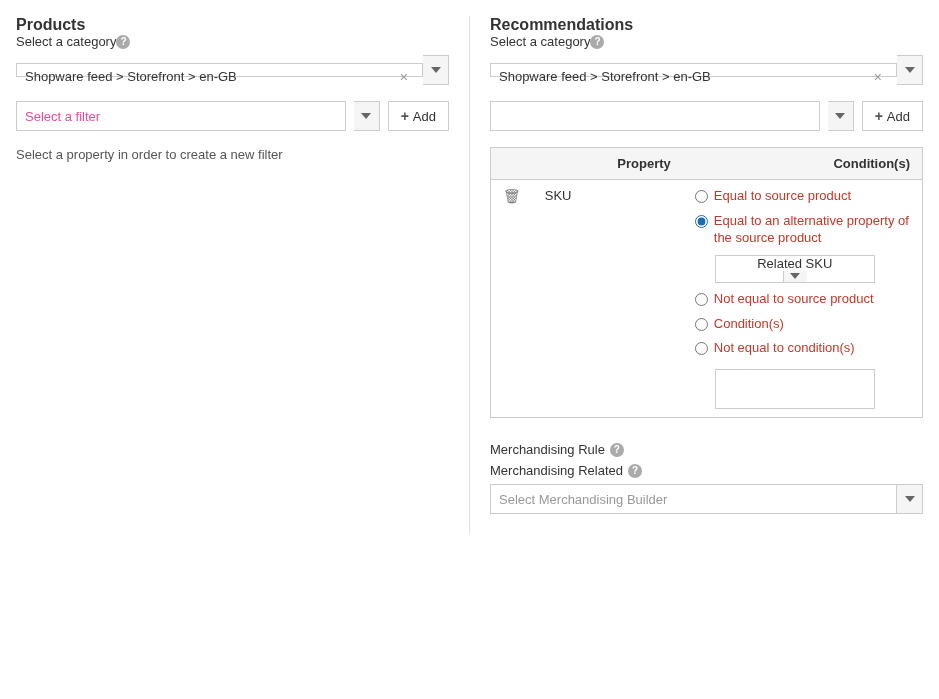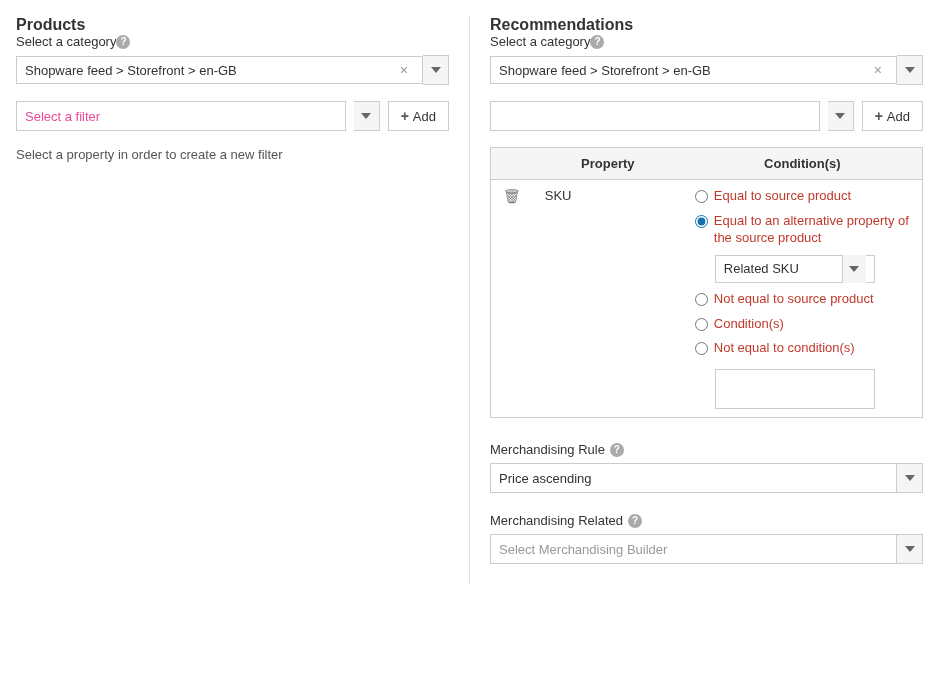--- a/index.html
+++ b/index.html
@@ -56,23 +56,22 @@
       align-items: center;
       margin-bottom: 16px;
     }
     .category-input {
       flex: 1;
       border: 1px solid #ccc;
       padding: 5px 8px;
       font-size: 13px;
       color: #333;
       background: #fff;
-      height: 28px;
-      display: flex;
-      align-items: center;
+      height: 14px;
+      display: flex;
     }
     .category-input-text {
       flex: 1;
       color: #333;
       font-size: 13px;
     }
     .category-clear-btn {
       padding: 0 6px;
       color: #999;
       cursor: pointer;
@@ -174,21 +173,21 @@
       width: 100%;
       border-collapse: collapse;
       margin-bottom: 24px;
     }
     .conditions-table thead tr {
       background: #f5f5f5;
       border-bottom: 1px solid #ccc;
     }
     .conditions-table th {
       padding: 8px 12px;
-      text-align: center;
+      text-align: right;
       font-weight: bold;
       font-size: 13px;
       color: #333;
     }
     .conditions-table td {
       padding: 8px 12px;
       vertical-align: top;
       font-size: 13px;
     }
     .conditions-table td:first-child {
@@ -230,20 +229,21 @@
       margin-left: 20px;
     }
     .related-sku-select {
       display: flex;
       align-items: center;
       border: 1px solid #ccc;
       height: 28px;
       background: #fff;
       padding: 0 8px;
       width: 160px;
+      flex-direction: column;
     }
     .related-sku-text {
       flex: 1;
       font-size: 13px;
       color: #333;
     }
     .related-sku-dropdown {
       background: #f5f5f5;
       border-left: 1px solid #ccc;
       width: 24px;
@@ -430,28 +430,20 @@
           </td>
         </tr>
       </tbody>
     </table>
 
     <div class="merch-section">
       <div class="merch-label-row">
         <span>Merchandising Rule</span>
         <span class="help-icon">?</span>
       </div>
-      <div class="merch-select-row">
-        <div class="merch-select">
-          <span class="merch-select-text">Price ascending</span>
-        </div>
-        <button class="merch-dropdown-btn">
-          <span class="chevron-down"></span>
-        </button>
-      </div>
 
       <div class="merch-label-row">
         <span>Merchandising Related</span>
         <span class="help-icon">?</span>
       </div>
       <div class="merch-select-row">
         <div class="merch-select">
           <span class="merch-select-placeholder">Select Merchandising Builder</span>
         </div>
         <button class="merch-dropdown-btn">

